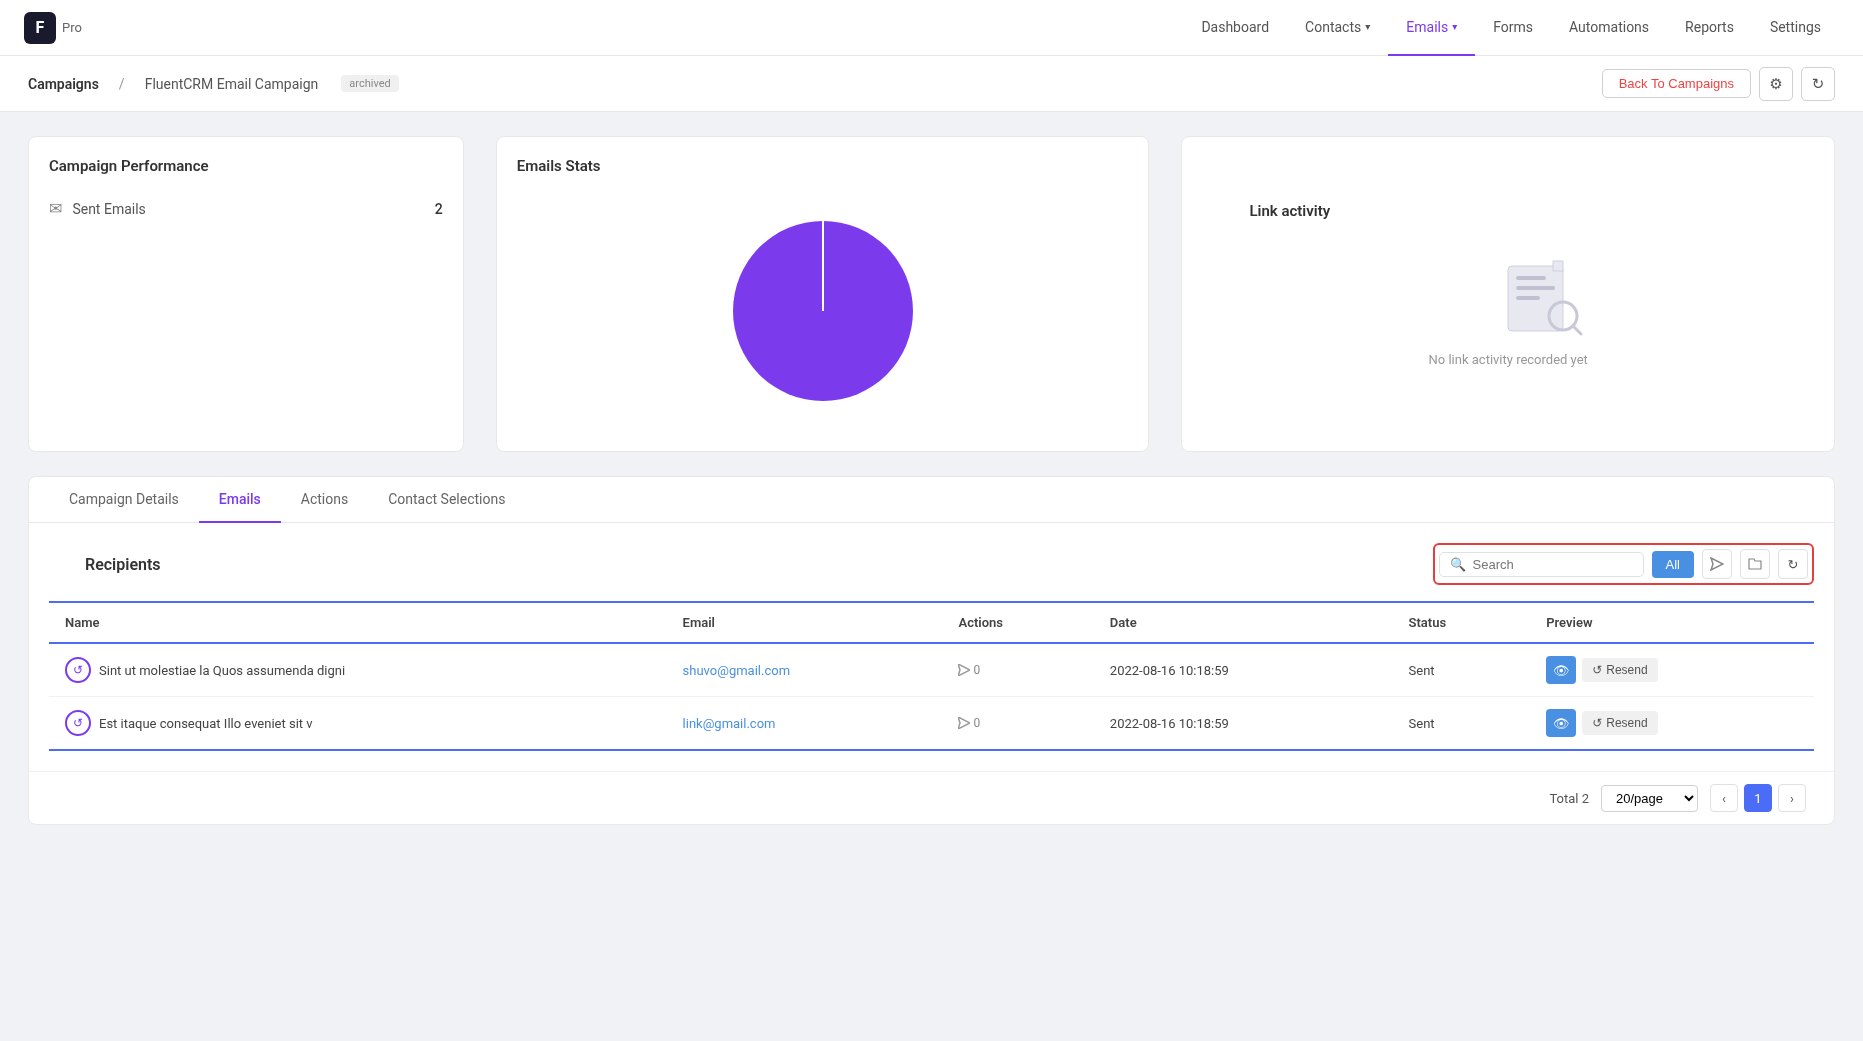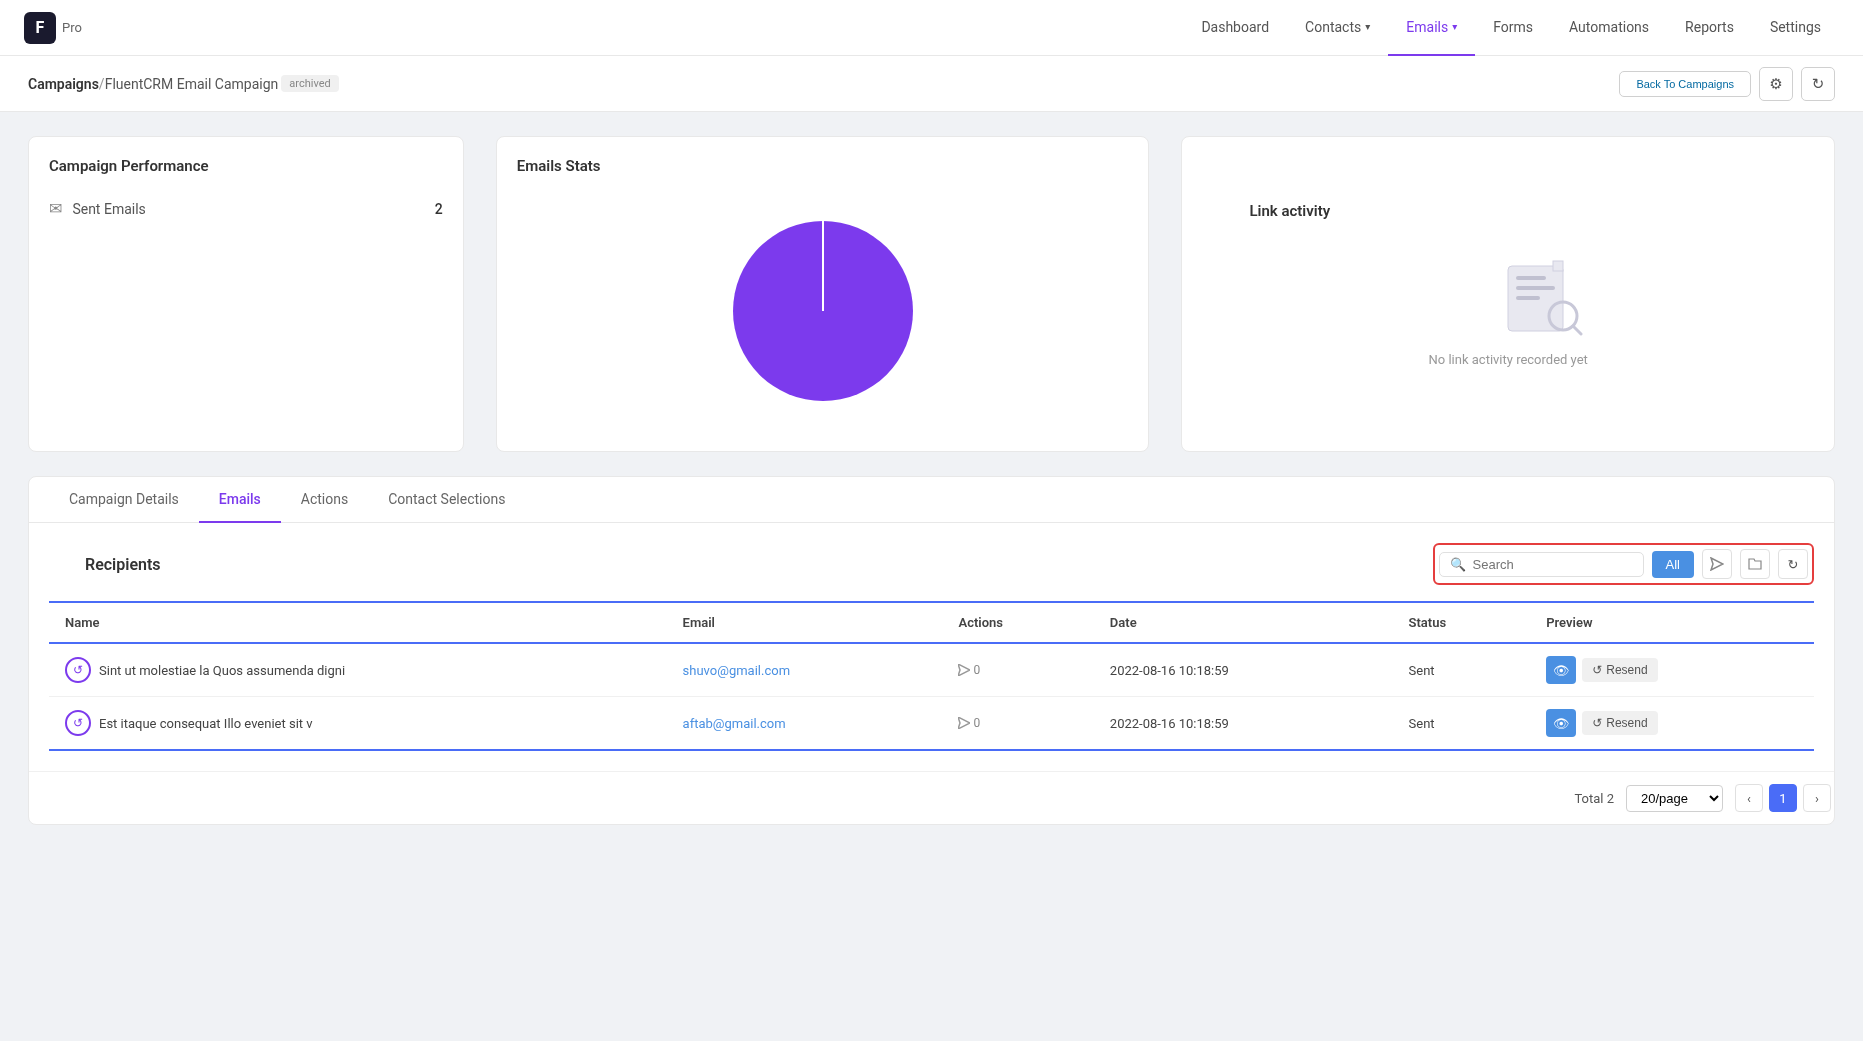--- a/index.html
+++ b/index.html
@@ -46,34 +46,34 @@
 
     
     .breadcrumb-bar {
       background: #fff;
       border-bottom: 1px solid #e8e8e8;
       padding: 0 28px;
       height: 56px;
       display: flex; align-items: center; justify-content: space-between;
     }
     .breadcrumb {
-      display: flex; align-items: center; gap: 0; font-size: 14px;
+      display: flex; align-items: center; gap: 20px; font-size: 14px;
     }
     .breadcrumb-campaigns { font-weight: 600; color: #333; }
     .breadcrumb-sep { color: #999; }
     .breadcrumb-campaign { color: #555; }
     .breadcrumb-badge {
       background: #f0f0f0; color: #888; font-size: 11px;
       padding: 2px 8px; border-radius: 4px; margin-left: 3px;
     }
     .breadcrumb-actions { display: flex; align-items: center; gap: 8px; }
     .btn-back {
       border: 1px solid #d0d0d0; background: #fff;
       padding: 6px 16px; border-radius: 5px;
-      font-size: 11px; cursor: pointer; color: #0369a1;
+      font-size: 13px; cursor: pointer; color: #ef4444;
     }
     .btn-icon {
       border: 1px solid #d0d0d0; background: #fff;
       width: 34px; height: 34px; border-radius: 5px;
       display: flex; align-items: center; justify-content: center;
       cursor: pointer; font-size: 15px; color: #555;
     }
 
     
     .main-content { padding: 24px 28px; }
@@ -192,21 +192,21 @@
     .btn-resend {
       background: #f0f0f0; color: #555; border: none;
       padding: 5px 10px; border-radius: 4px;
       cursor: pointer; font-size: 12px; display: flex; align-items: center; gap: 4px;
     }
     .action-btns { display: flex; gap: 6px; align-items: center; }
 
     
     .pagination-bar {
       display: flex; align-items: center; justify-content: flex-end;
-      padding: 12px 3px; gap: 12px; border-top: 1px solid #f0f0f0;
+      padding: 12px 28px; gap: 12px; border-top: 1px solid #f0f0f0;
     }
     .pagination-total { font-size: 13px; color: #555; }
     .per-page-select {
       border: 1px solid #d0d0d0; border-radius: 4px;
       padding: 4px 10px; font-size: 13px; cursor: pointer;
       appearance: auto; background: #fff;
     }
     .pagination-nav { display: flex; align-items: center; gap: 6px; }
     .page-btn {
       width: 28px; height: 28px;
@@ -376,21 +376,21 @@
             </td>
           </tr>
           <tr>
             <td>
               <div class="name-cell">
                 <div class="name-icon">↺</div>
                 <span>Est itaque consequat Illo eveniet sit v</span>
               </div>
             </td>
             <td>
-              <a class="email-link" href="#">aftab@gmail.com</a>
+              <a class="email-link" href="#">link@gmail.com</a>
             </td>
             <td>
               <div class="action-icon">
                 <svg width="12" height="12" viewBox="0 0 12 12">
                   <polygon points="0,0 12,6 0,12 2,6" fill="none" stroke="#999" stroke-width="1.5"></polygon>
                 </svg>
                 <span>0</span>
               </div>
             </td>
             <td>2022-08-16 10:18:59</td>

